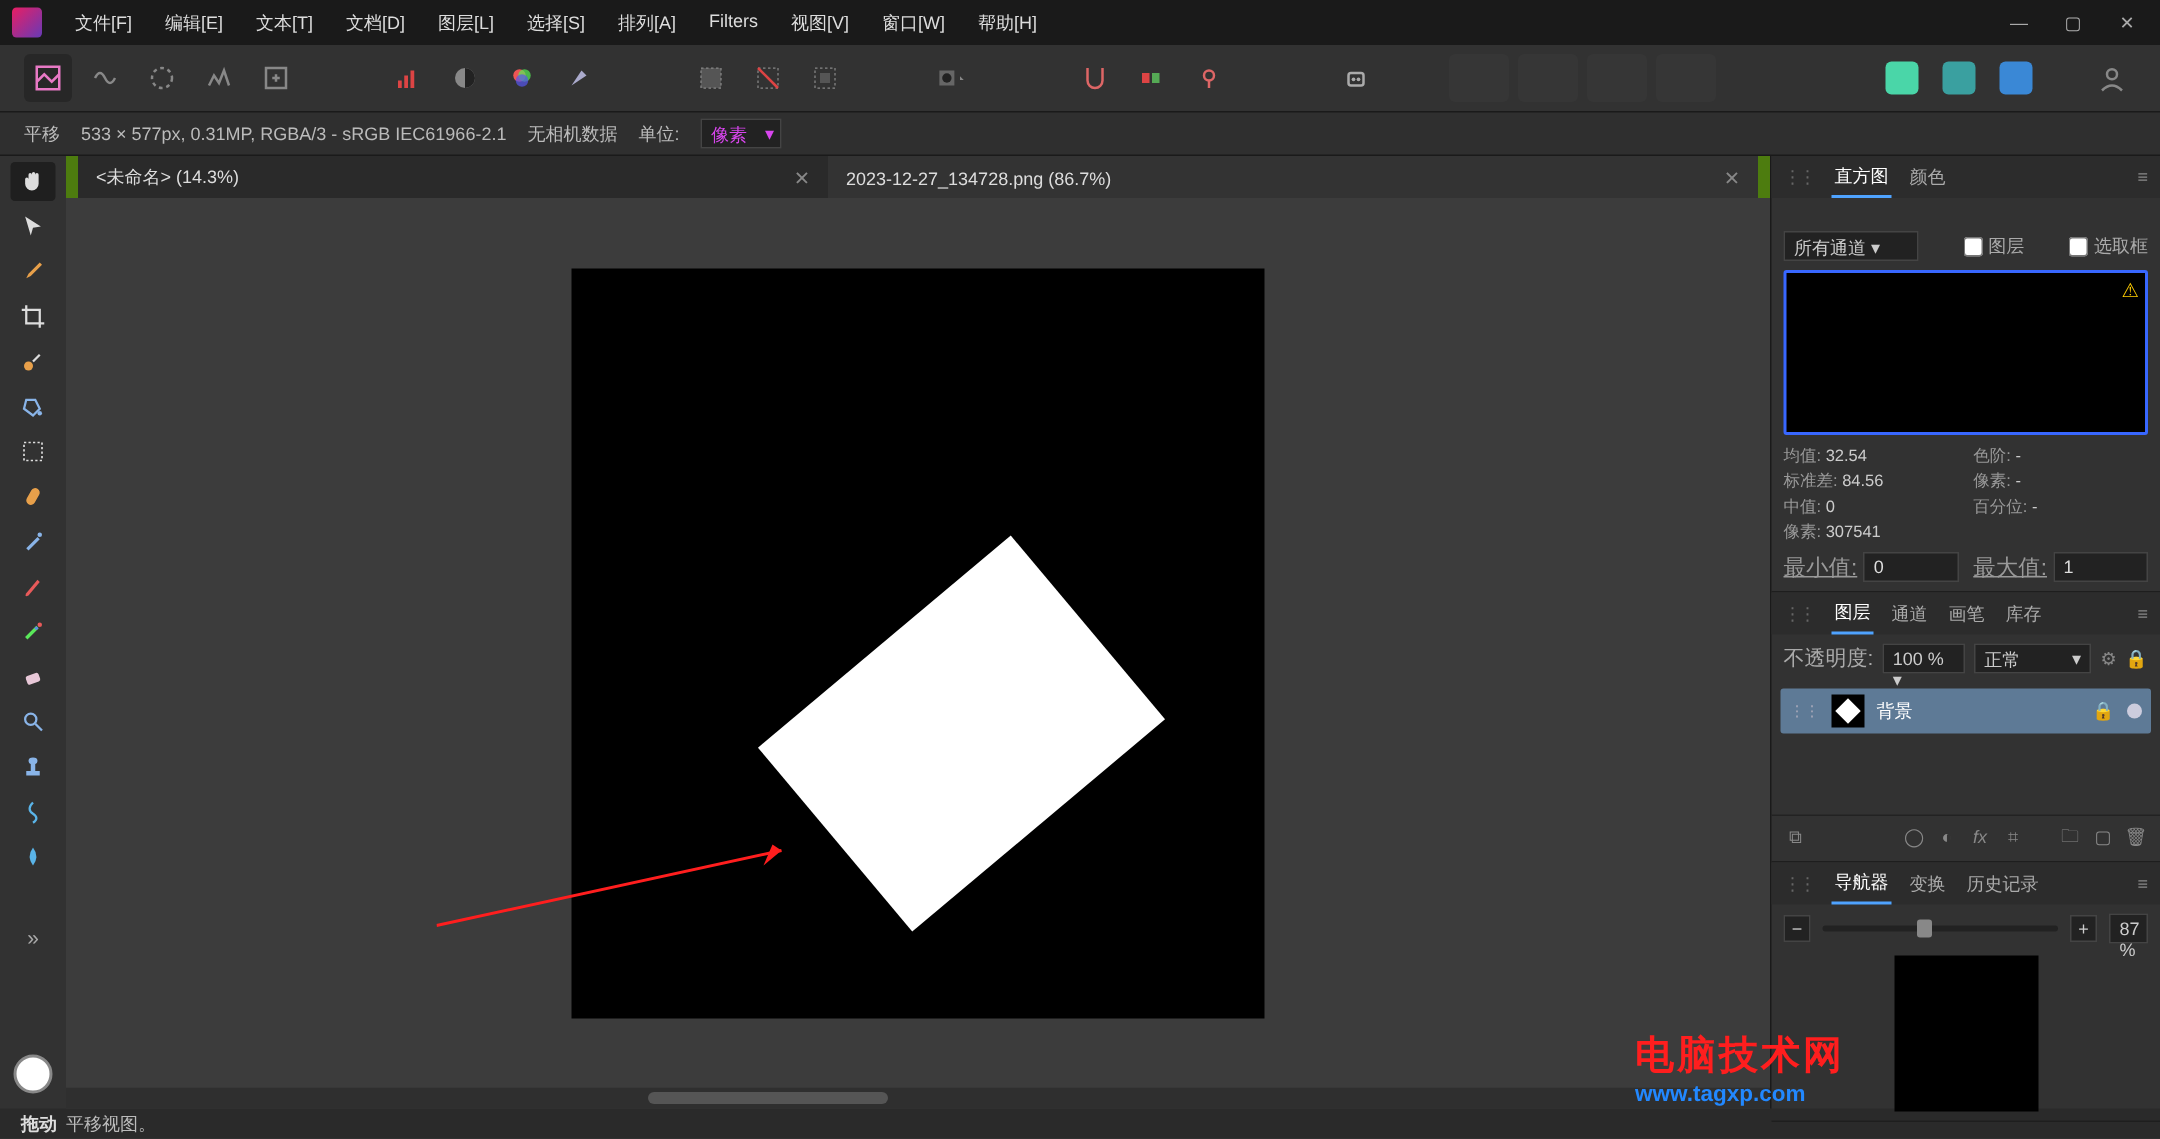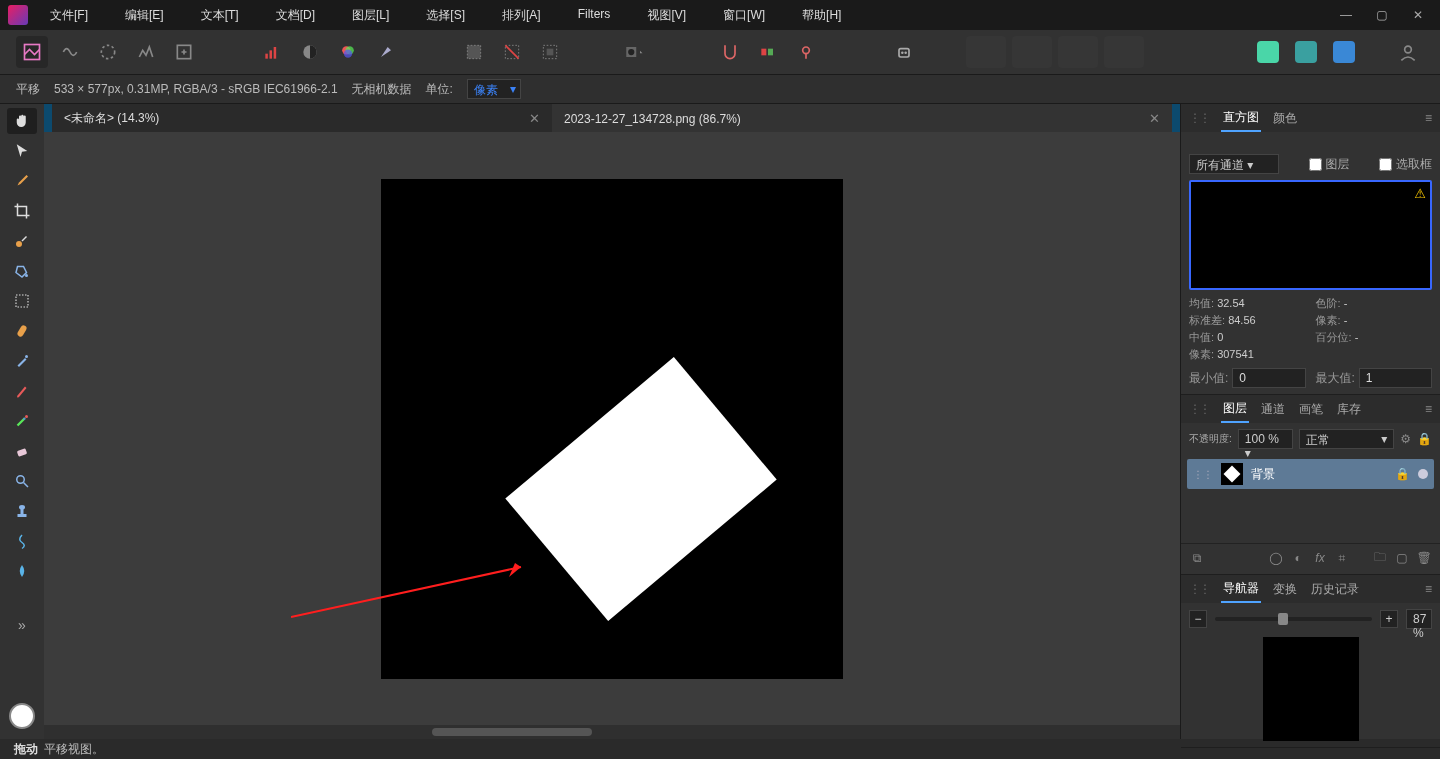--- a/index.html
+++ b/index.html
@@ -1,52 +1,52 @@
 <!DOCTYPE html>
 <html><head>
 <meta charset="utf-8">
 <style>
 * { margin: 0; padding: 0; box-sizing: border-box; font-family: "Microsoft YaHei", "Segoe UI", sans-serif; }
 body { background: #2a2a2a; color: #ccc; font-size: 12px; width: 1440px; height: 759px; overflow: hidden; }
 
 
 .titlebar { height: 30px; background: #1a1a1a; display: flex; align-items: center; padding: 0 8px; }
 .app-logo { width: 20px; height: 20px; background: linear-gradient(135deg, #e91e63, #673ab7); border-radius: 3px; margin-right: 12px; }
-.menu-bar { display: flex; gap: 17px; flex: 1; }
+.menu-bar { display: flex; gap: 2px; flex: 1; }
 .menu-bar span { padding: 6px 10px; cursor: pointer; color: #ddd; }
 .window-controls { display: flex; gap: 8px; }
 .window-controls div { width: 28px; height: 20px; display: flex; align-items: center; justify-content: center; color: #aaa; cursor: pointer; }
 
 
 .toolbar { height: 44px; background: #323232; display: flex; align-items: center; padding: 0 16px; gap: 8px; }
 .tb-group { display:flex; gap:6px; align-items:center; }
 .tb-btn { width: 32px; height: 32px; display: flex; align-items: center; justify-content: center; border-radius: 4px; cursor: pointer; }
 .tb-btn.active { background: #272727; }
 .tb-btn svg, .tb-icon { width: 20px; height: 20px; }
 .tb-spacer { width: 40px; }
 .tb-right { margin-left:auto; display:flex; gap:6px; }
 .pill { width:22px; height:22px; border-radius:4px; }
 
 
 .contextbar { height: 30px; background: #2f2f2f; display: flex; align-items: center; padding: 0 16px; gap: 14px; color: #bbb; font-size:12px; border-top:1px solid #1a1a1a; border-bottom:1px solid #1a1a1a;}
-.ctx-select { background:#222; border:1px solid #444; color:#3b82f6; padding:2px 22px 2px 6px; height:20px; position:relative; }
+.ctx-select { background:#222; border:1px solid #444; color:#d946ef; padding:2px 22px 2px 6px; height:20px; position:relative; }
 
 
 .main { display: flex; height: calc(759px - 30px - 44px - 30px - 20px); }
 
 
 .toolstrip { width: 44px; background: #323232; display: flex; flex-direction: column; align-items: center; padding: 4px 0; gap: 4px; }
 .toolstrip .tool { width: 30px; height: 26px; display: flex; align-items: center; justify-content: center; cursor: pointer; border-radius:3px; }
 .toolstrip .tool.active { background:#1f1f1f; }
 .toolstrip .tool svg { width:18px; height:18px; }
 .color-circle { width:26px; height:26px; border-radius:50%; background:#fff; border:2px solid #888; margin-top:auto; margin-bottom:6px; }
 
 
 .docwrap { flex: 1; display:flex; flex-direction:column; background:#3a3a3a; }
-.doctabs { height: 28px; background:#0c4a6e; display:flex; align-items:center; padding:0 8px; gap:0; }
+.doctabs { height: 28px; background:#4d7c0f; display:flex; align-items:center; padding:0 8px; gap:0; }
 .doctab { padding:6px 12px; background:#2a2a2a; color:#ddd; display:flex; align-items:center; gap:10px; cursor:pointer; height:28px; }
 .doctab.active { background:#333; }
 .doctab .close { color:#888; font-size:13px; }
 .canvas-area { flex:1; position:relative; overflow:hidden; background:#3c3c3c; display:flex; align-items:center; justify-content:center; }
 .canvas { width: 462px; height: 500px; background:#000; position:relative; }
 .white-shape { position:absolute; width:220px; height:160px; background:#fff; top:230px; left:150px; transform: rotate(-40deg); }
 .red-arrow { position:absolute; left: -90px; top: 380px; pointer-events:none; }
 .canvas-scroll { height:14px; background:#2f2f2f; display:flex; align-items:center; padding:0 8px; }
 .canvas-scroll .thumb { width:160px; height:8px; background:#555; border-radius:4px; margin-left:380px; }
 
@@ -63,25 +63,25 @@
 .histo-row { display:flex; align-items:center; gap:8px; margin-bottom:6px;margin-top:16px; }
 .hsel { background:#222; border:1px solid #444; color:#ccc; padding:2px 16px 2px 6px; height:20px; flex:0 0 90px; }
 .hchk { display:flex; align-items:center; gap:4px; color:#aaa; margin-left:auto; }
 .hchk input { accent-color:#555; }
 .histogram-box { height:110px; border:2px solid #3867ff; border-radius:2px; background:#000; position:relative; margin-bottom:6px; }
 .warn-tri { position:absolute; right:4px; top:4px; color:#ffcc00; font-size:13px; }
 .stats-grid { display:grid; grid-template-columns: 1fr 1fr; gap:2px 10px; color:#999; font-size:11px; margin-bottom:6px; }
 .stats-grid span b { color:#ccc; font-weight:normal; }
 .minmax-row { display:flex; gap:10px; align-items:center; }
 .minmax-row .mm { flex:1; display:flex; align-items:center; gap:4px; }
-.minmax-row .mm label { color:#999; font-size:12px; }
+.minmax-row .mm label { color:#999; font-size:15px;text-decoration:underline; }
 .minmax-row .mm .valbox { flex:1; background:#222; border:1px solid #444; padding:2px 6px; color:#ddd; height:20px; }
 
 .layer-opts { display:flex; align-items:center; gap:6px; padding:6px 8px; }
-.layer-opts .lbl { color:#aaa; font-size:10px;text-align:center; }
+.layer-opts .lbl { color:#aaa; font-size:14px;text-align:center; }
 .layer-opts .opv { background:#222; border:1px solid #444; color:#ccc; padding:2px 6px; width:55px; height:20px; }
 .layer-opts .blend { background:#222; border:1px solid #444; color:#ccc; padding:2px 6px; flex:1; height:20px; }
 .layer-opts .gear { color:#888; cursor:pointer; }
 .layer-opts .lock { color:#888; cursor:pointer; }
 .layer-list { padding:4px 6px; }
 .layer-row { display:flex; align-items:center; background:#5e7a96; height:30px; border-radius:2px; padding:0 6px; gap:8px; color:#fff; }
 .layer-row .grip2 { color:#aab; font-size:10px; }
 .layer-row .thumb { width:22px; height:22px; background:#000; display:flex; align-items:center; justify-content:center; }
 .layer-row .thumb .diamond { width:12px; height:12px; background:#fff; transform:rotate(45deg); }
 .layer-row .lock2 { margin-left:auto; color:#ccd; }
@@ -519,13 +519,17 @@
     </div>
   </div>
 </div>
 
 <div class="statusbar">
   <b>拖动</b>
   <span>平移视图。</span>
 </div>
 
 <div class="watermark">
+  <div class="wm-left">
+    <div class="l1">电脑技术网</div>
+    <div class="l2">www.tagxp.com</div>
+  </div>
 </div>
 
 </body></html>

